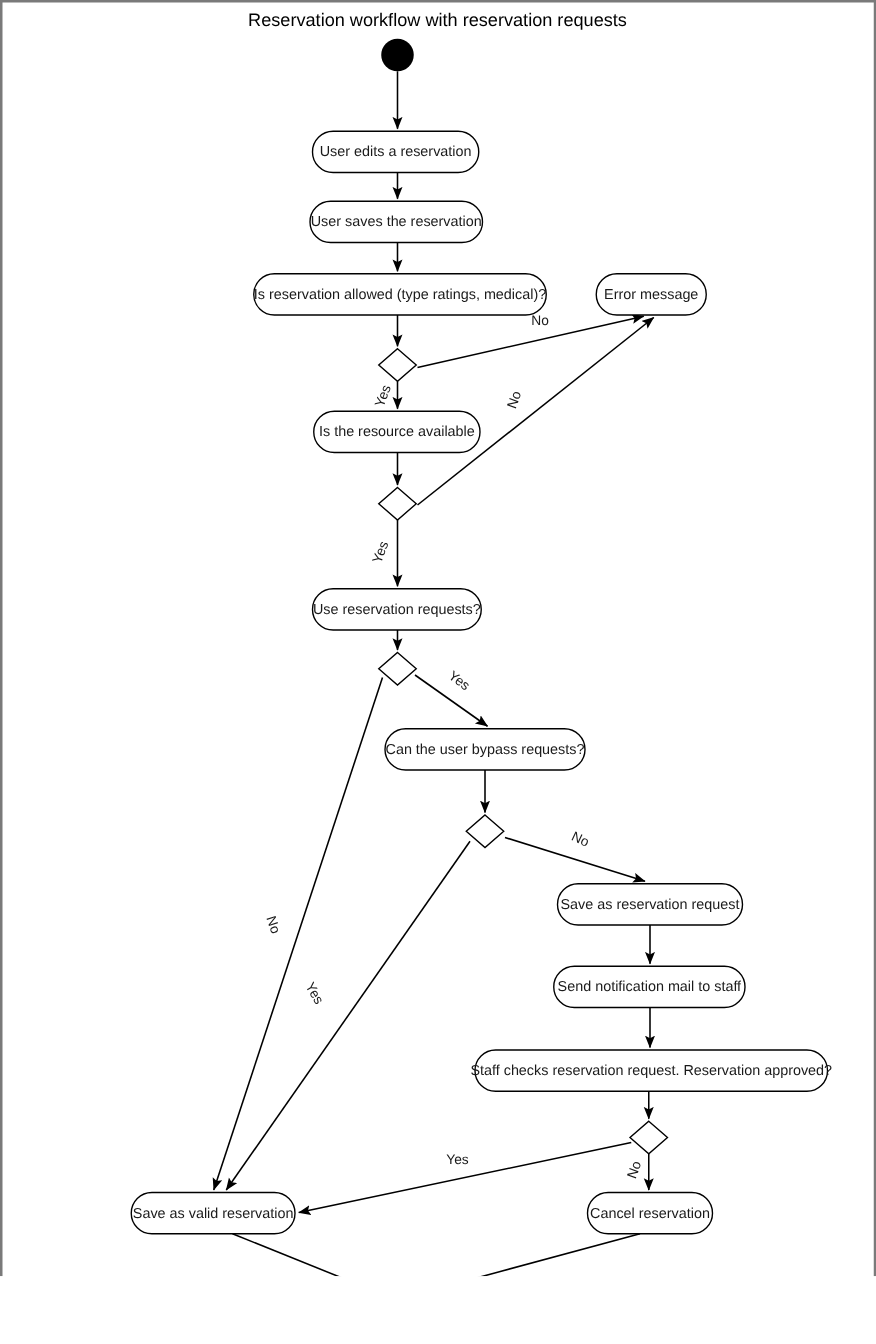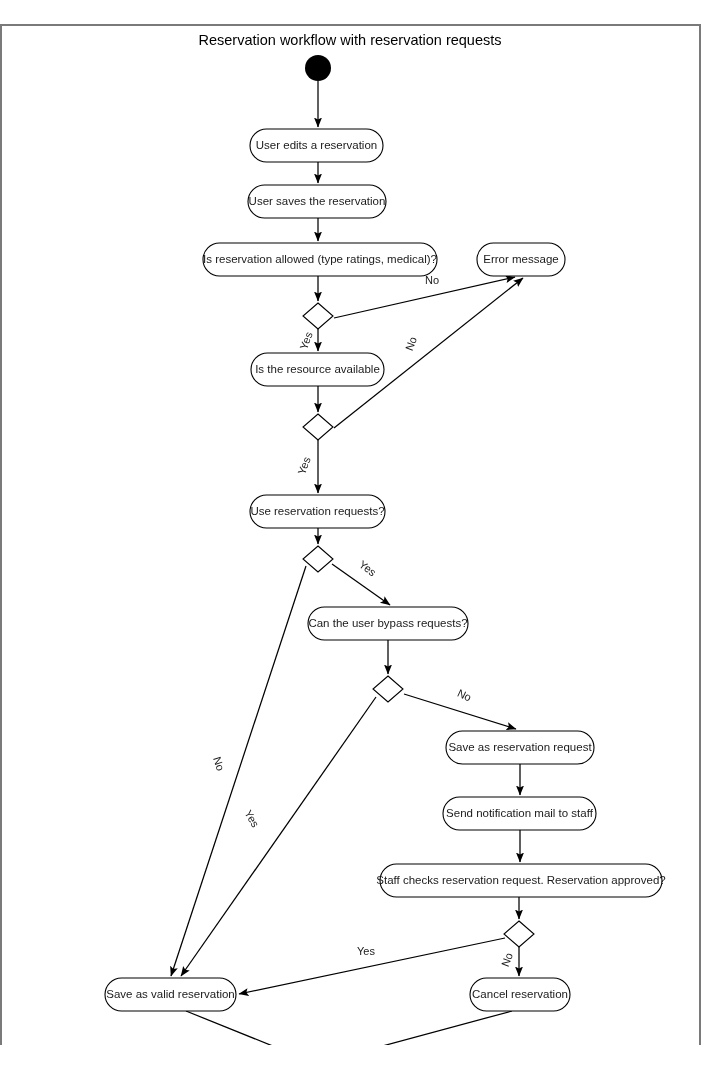--- a/index.html
+++ b/index.html
@@ -10,21 +10,20 @@
   body {
     font-family: "Liberation Sans", sans-serif;
   }
   #page {
     position: relative;
     width: 701px;
     height: 1021px;
     background: #ffffff;
     box-sizing: border-box;
     overflow: hidden;
-    margin-top: 24px;
   }
   #diagram-svg {
     display: block;
     width: 701px;
     height: 1075px;
   }
   .frame-border {
     fill: none;
     stroke: #7a7a7a;
     stroke-width: 2;

